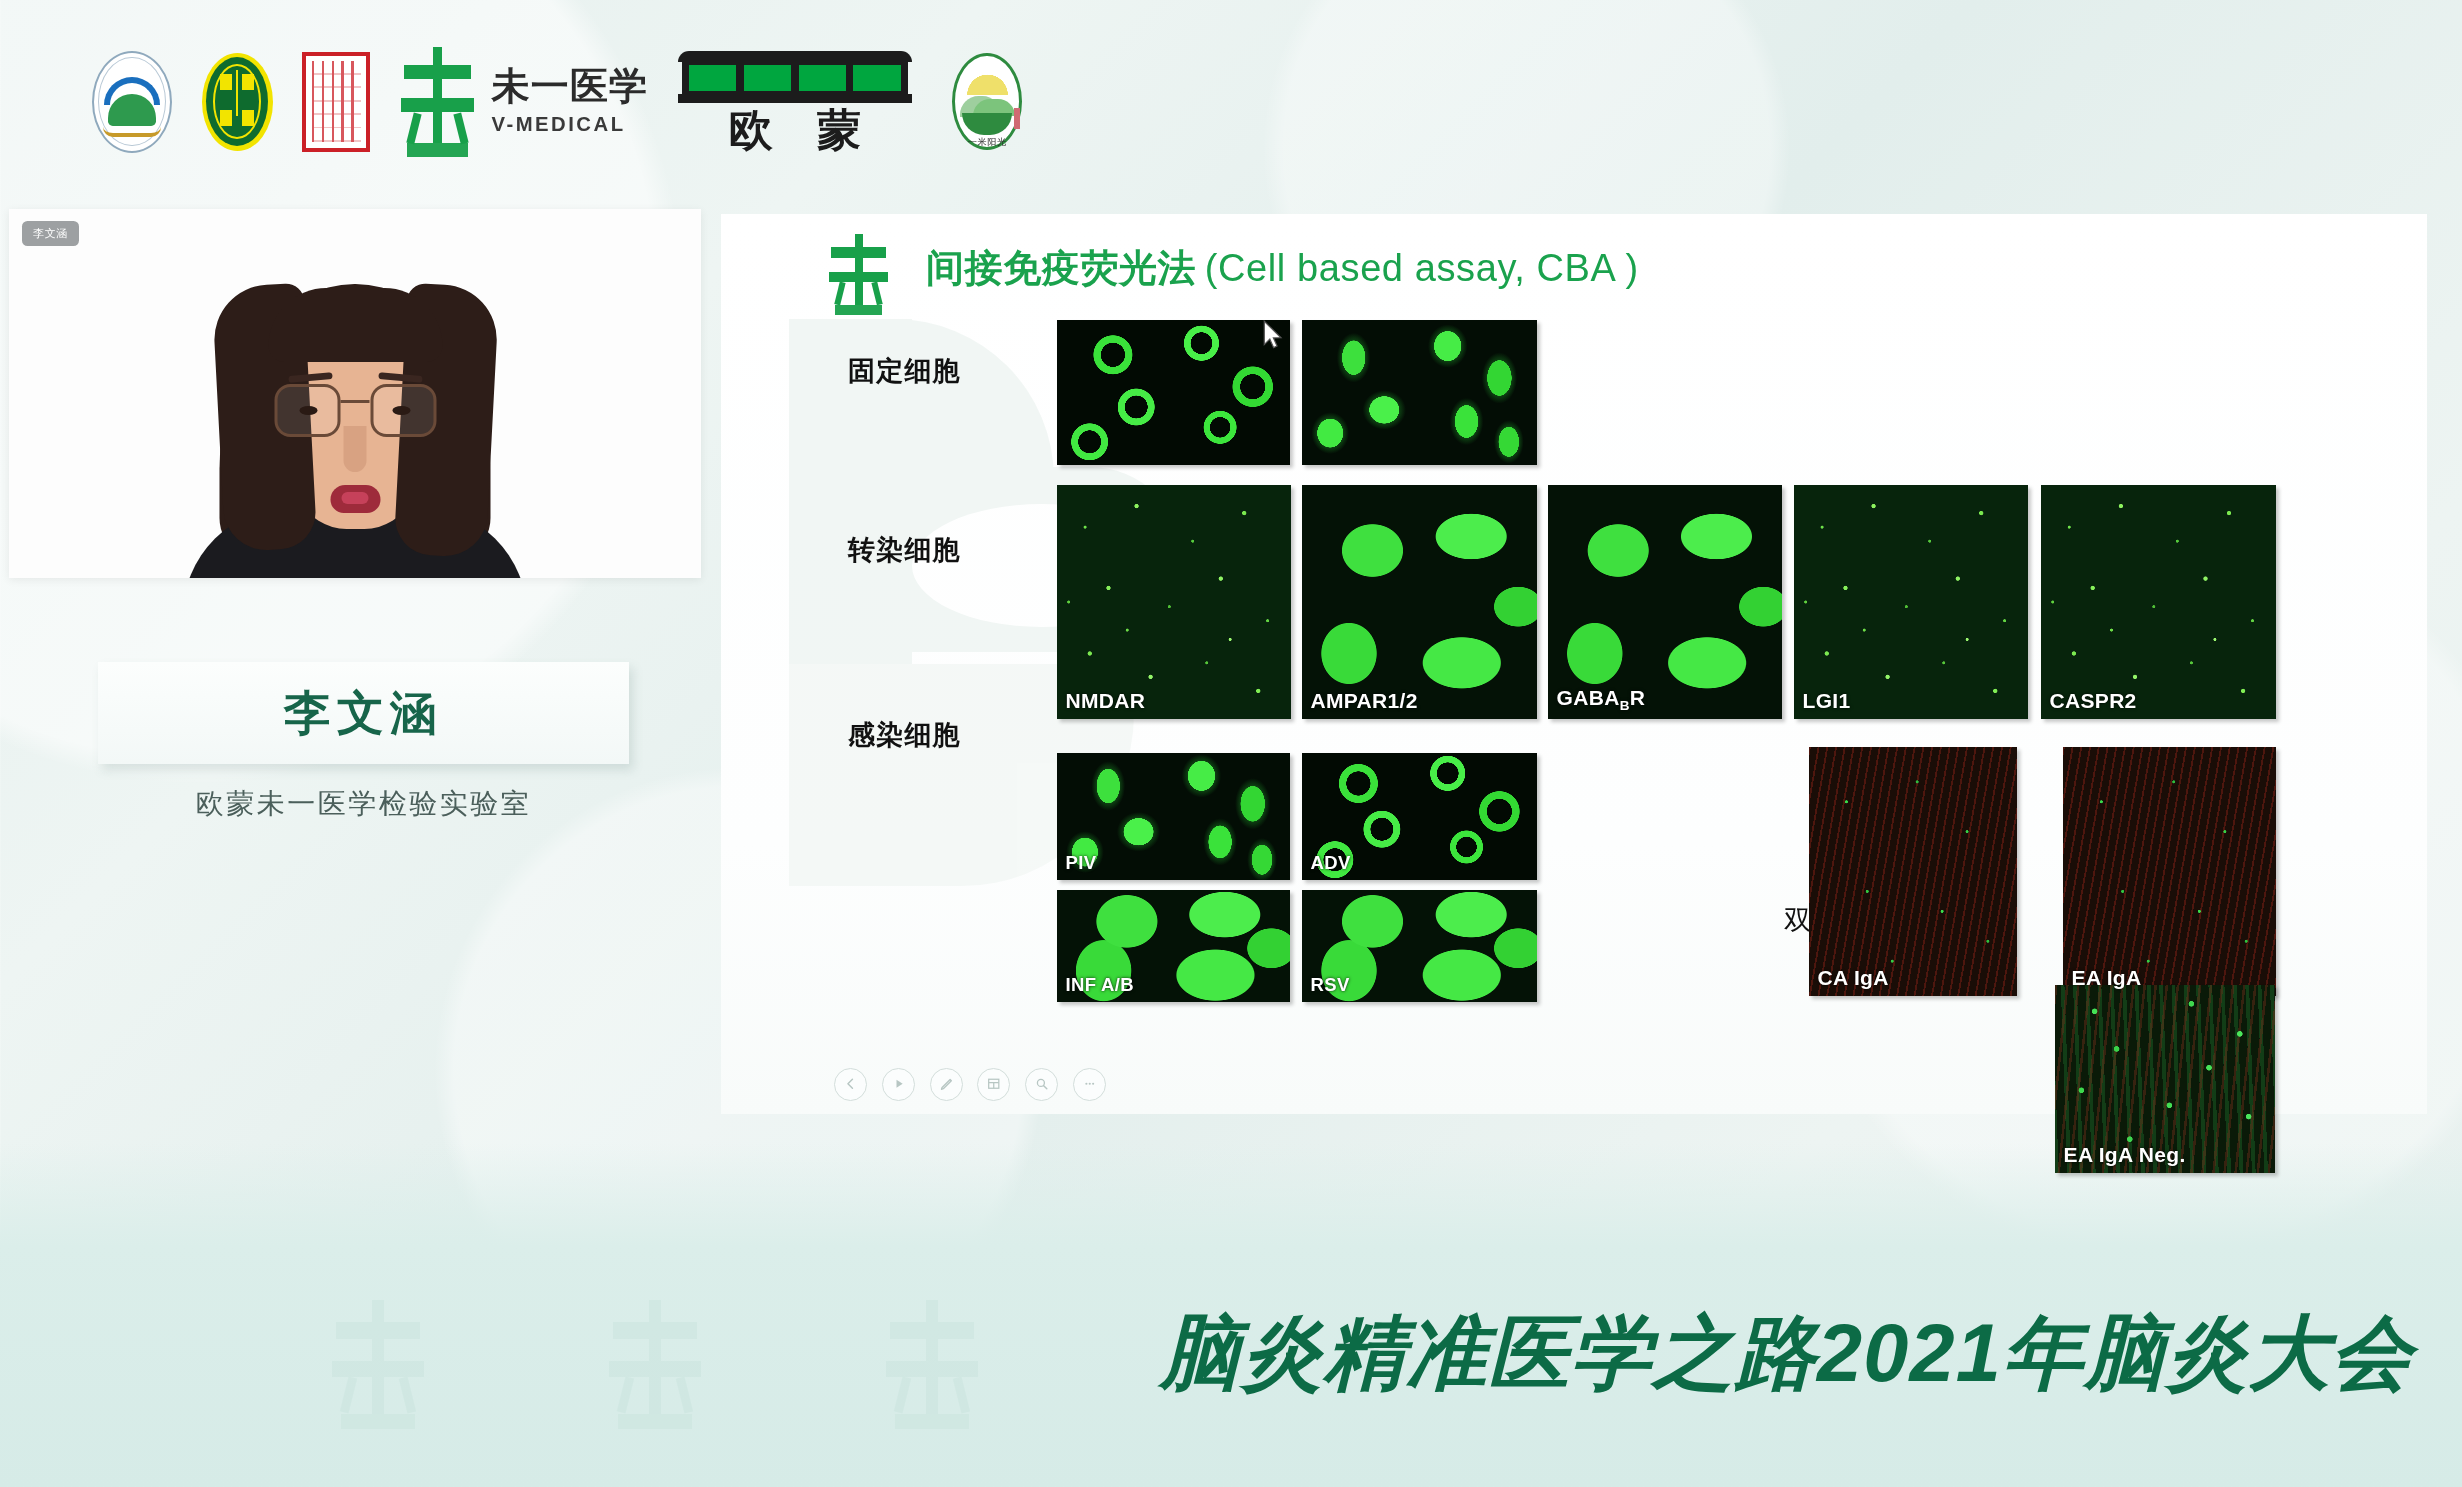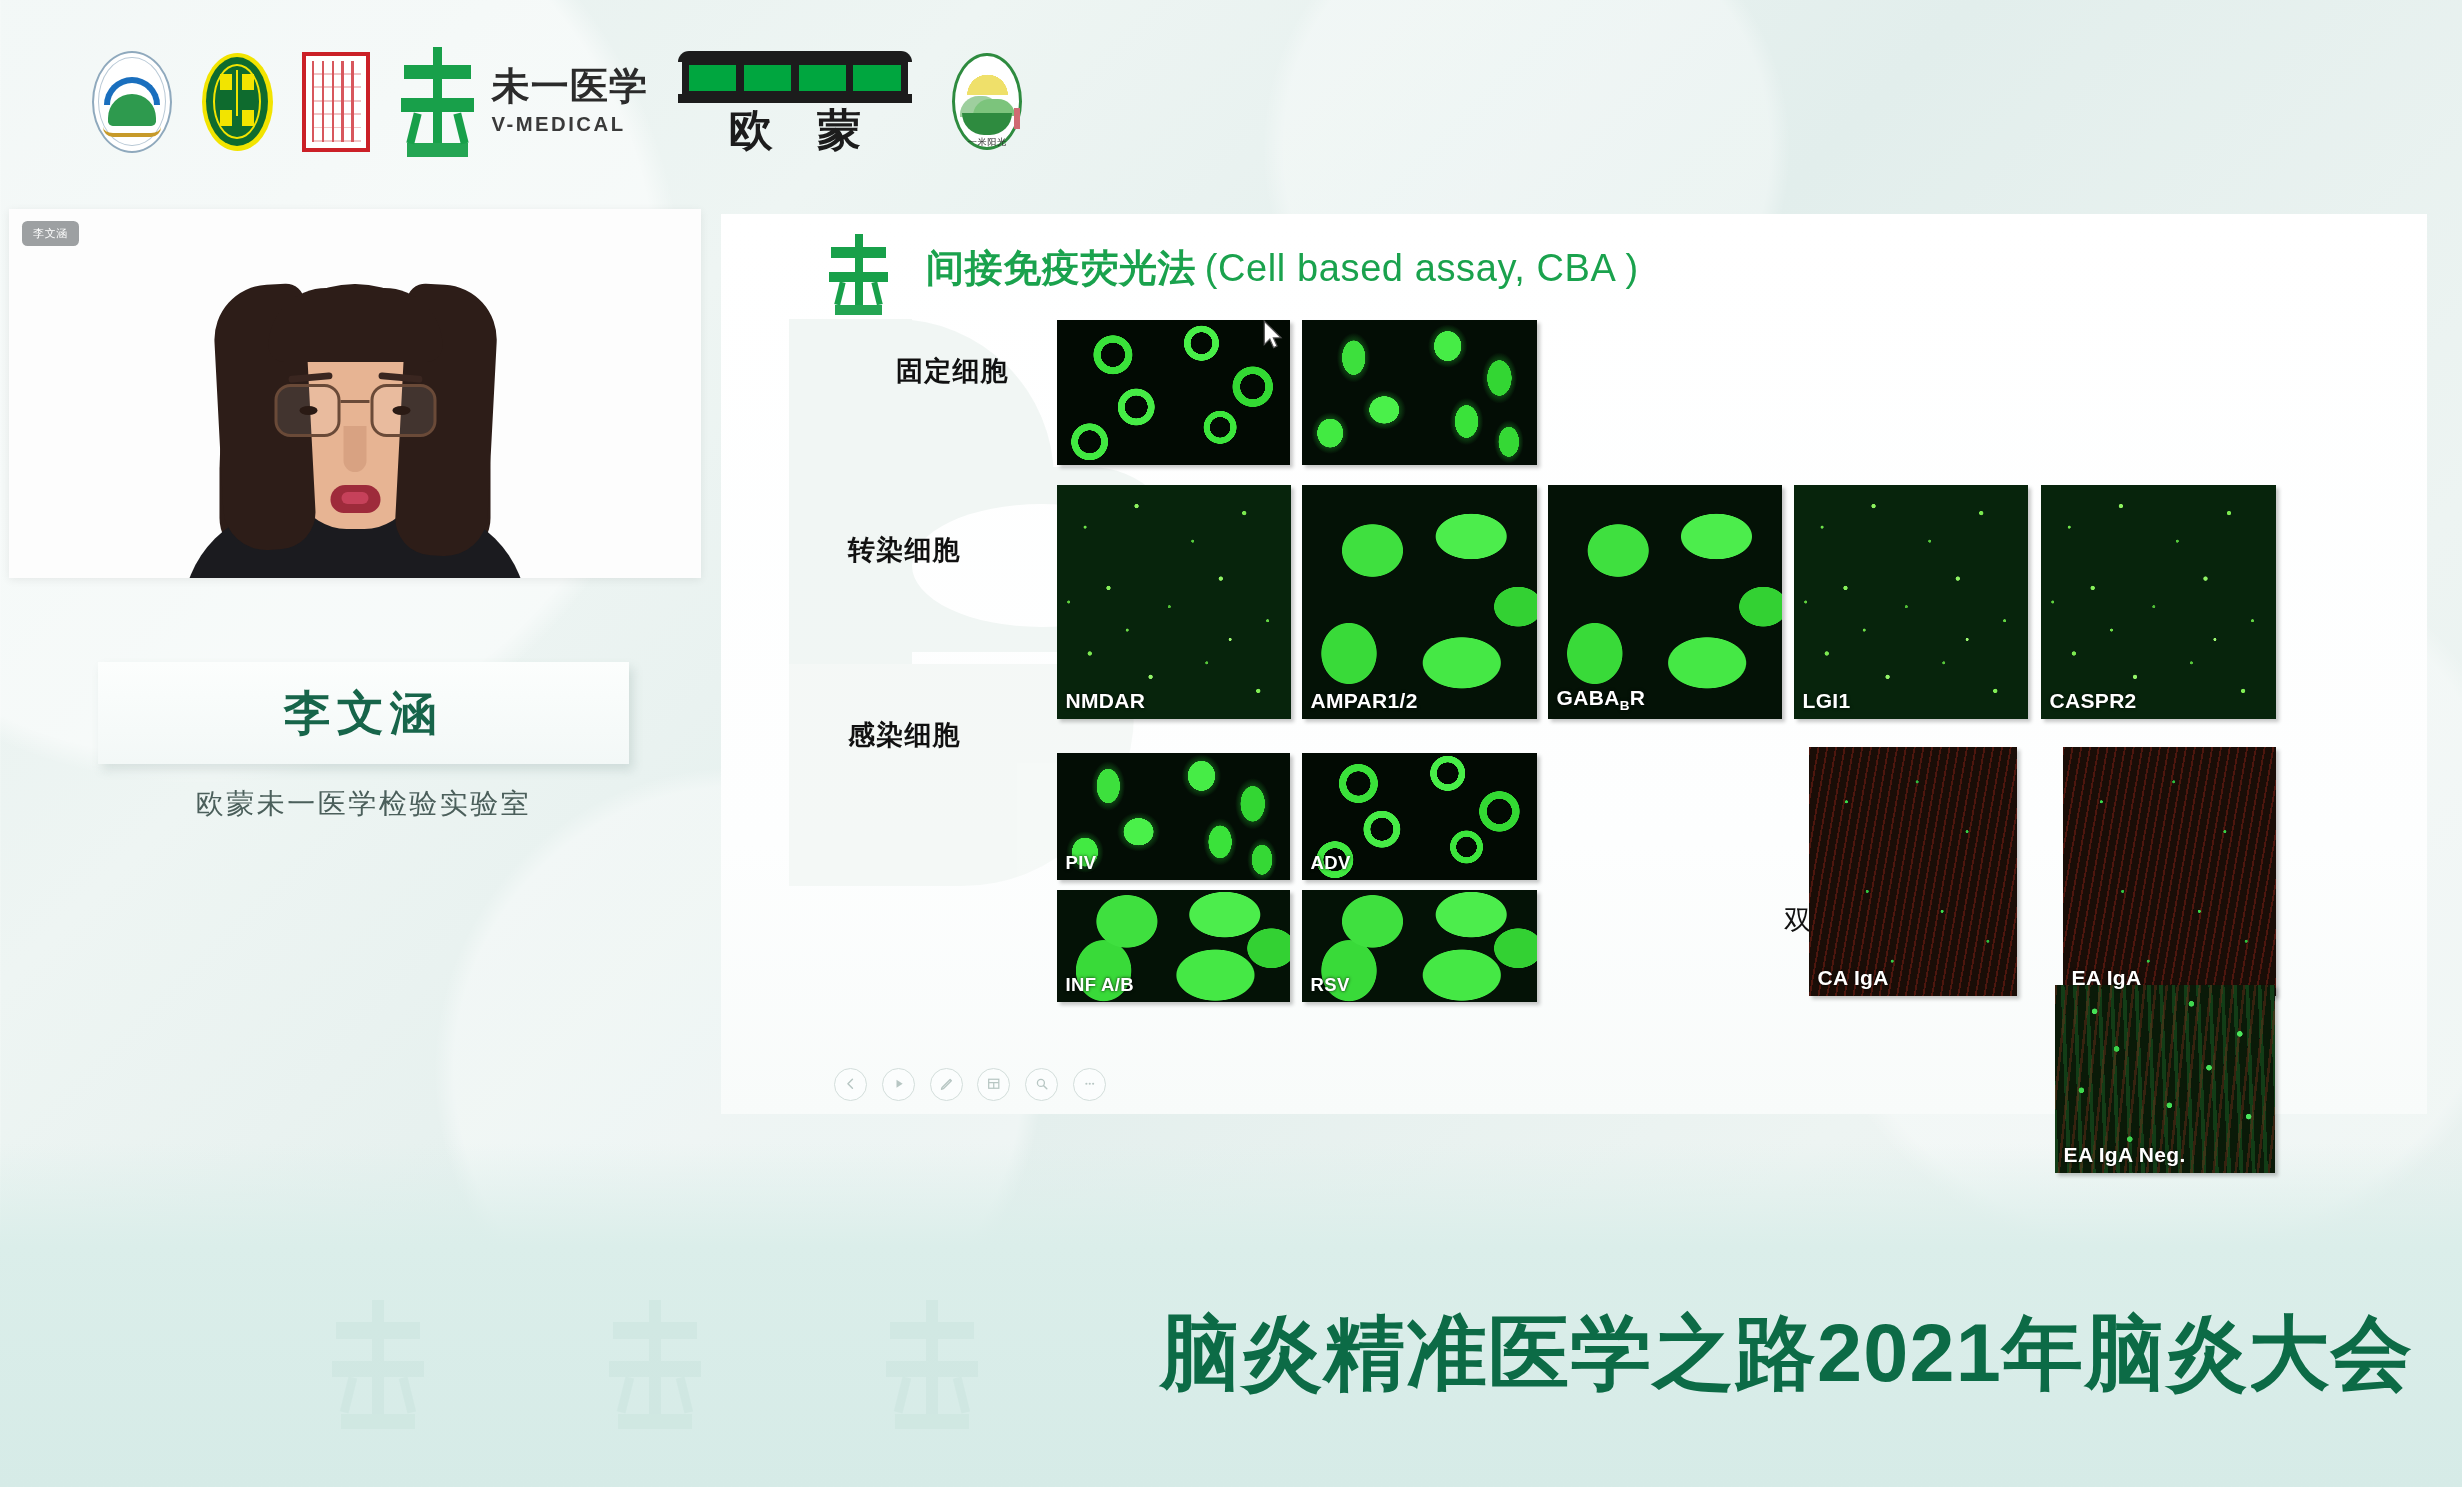--- a/index.html
+++ b/index.html
@@ -198,21 +198,21 @@
   .title-mark { width: 59px; height: 81px; position:relative; }
   .slide-title {
     font-size: 38px; color: #1aa24d; font-weight: 700;
     letter-spacing: 0.6px; white-space: nowrap; padding-top: 9.8px;
   }
   .slide-title .en { font-weight: 400; }
 
   .row-label {
     position:absolute; font-size: 27px; color:#111; font-weight:700; letter-spacing:1.2px;
   }
-  .rl-fixed  { left: 127px; top: 139px; margin-left: 48px; }
+  .rl-fixed  { left: 127px; top: 139px; }
   .rl-trans  { left: 127px; top: 318px; }
   .rl-infect { left: 127px; top: 503px; }
   .rl-dual   { left: 1063px; top: 688px; font-weight:400; }
 
   .micro {
     position:absolute; overflow:hidden;
     box-shadow: 2.5px 3.1px 3.7px rgba(0,0,0,.22);
     background:#010a02;
   }
   .micro .lbl {
@@ -318,20 +318,21 @@
     display:flex; align-items:center; justify-content:center;
     color:#b7c6c3;
   }
   .tb svg { display:block; }
 
   
   .bottom-band {
     position:absolute; left:0; bottom:0; width:2462px; height:345px;
     z-index: 3;
     background: linear-gradient(180deg, rgba(220,238,234,.0) 0%, #dbeeea 30%, #d6ebe7 100%);
+    font-style: italic;
   }
   .bottom-wm {
     position:absolute; bottom:59px; left:332px;
     display:flex; gap: 185px; opacity:.30;
   }
   .bottom-title {
     position:absolute; right: 49px; bottom: 79px;
     font-size: 81px; font-weight: 700; color:#0c6b46; letter-spacing: 1.2px;
     white-space: nowrap; z-index: 8;
   }

